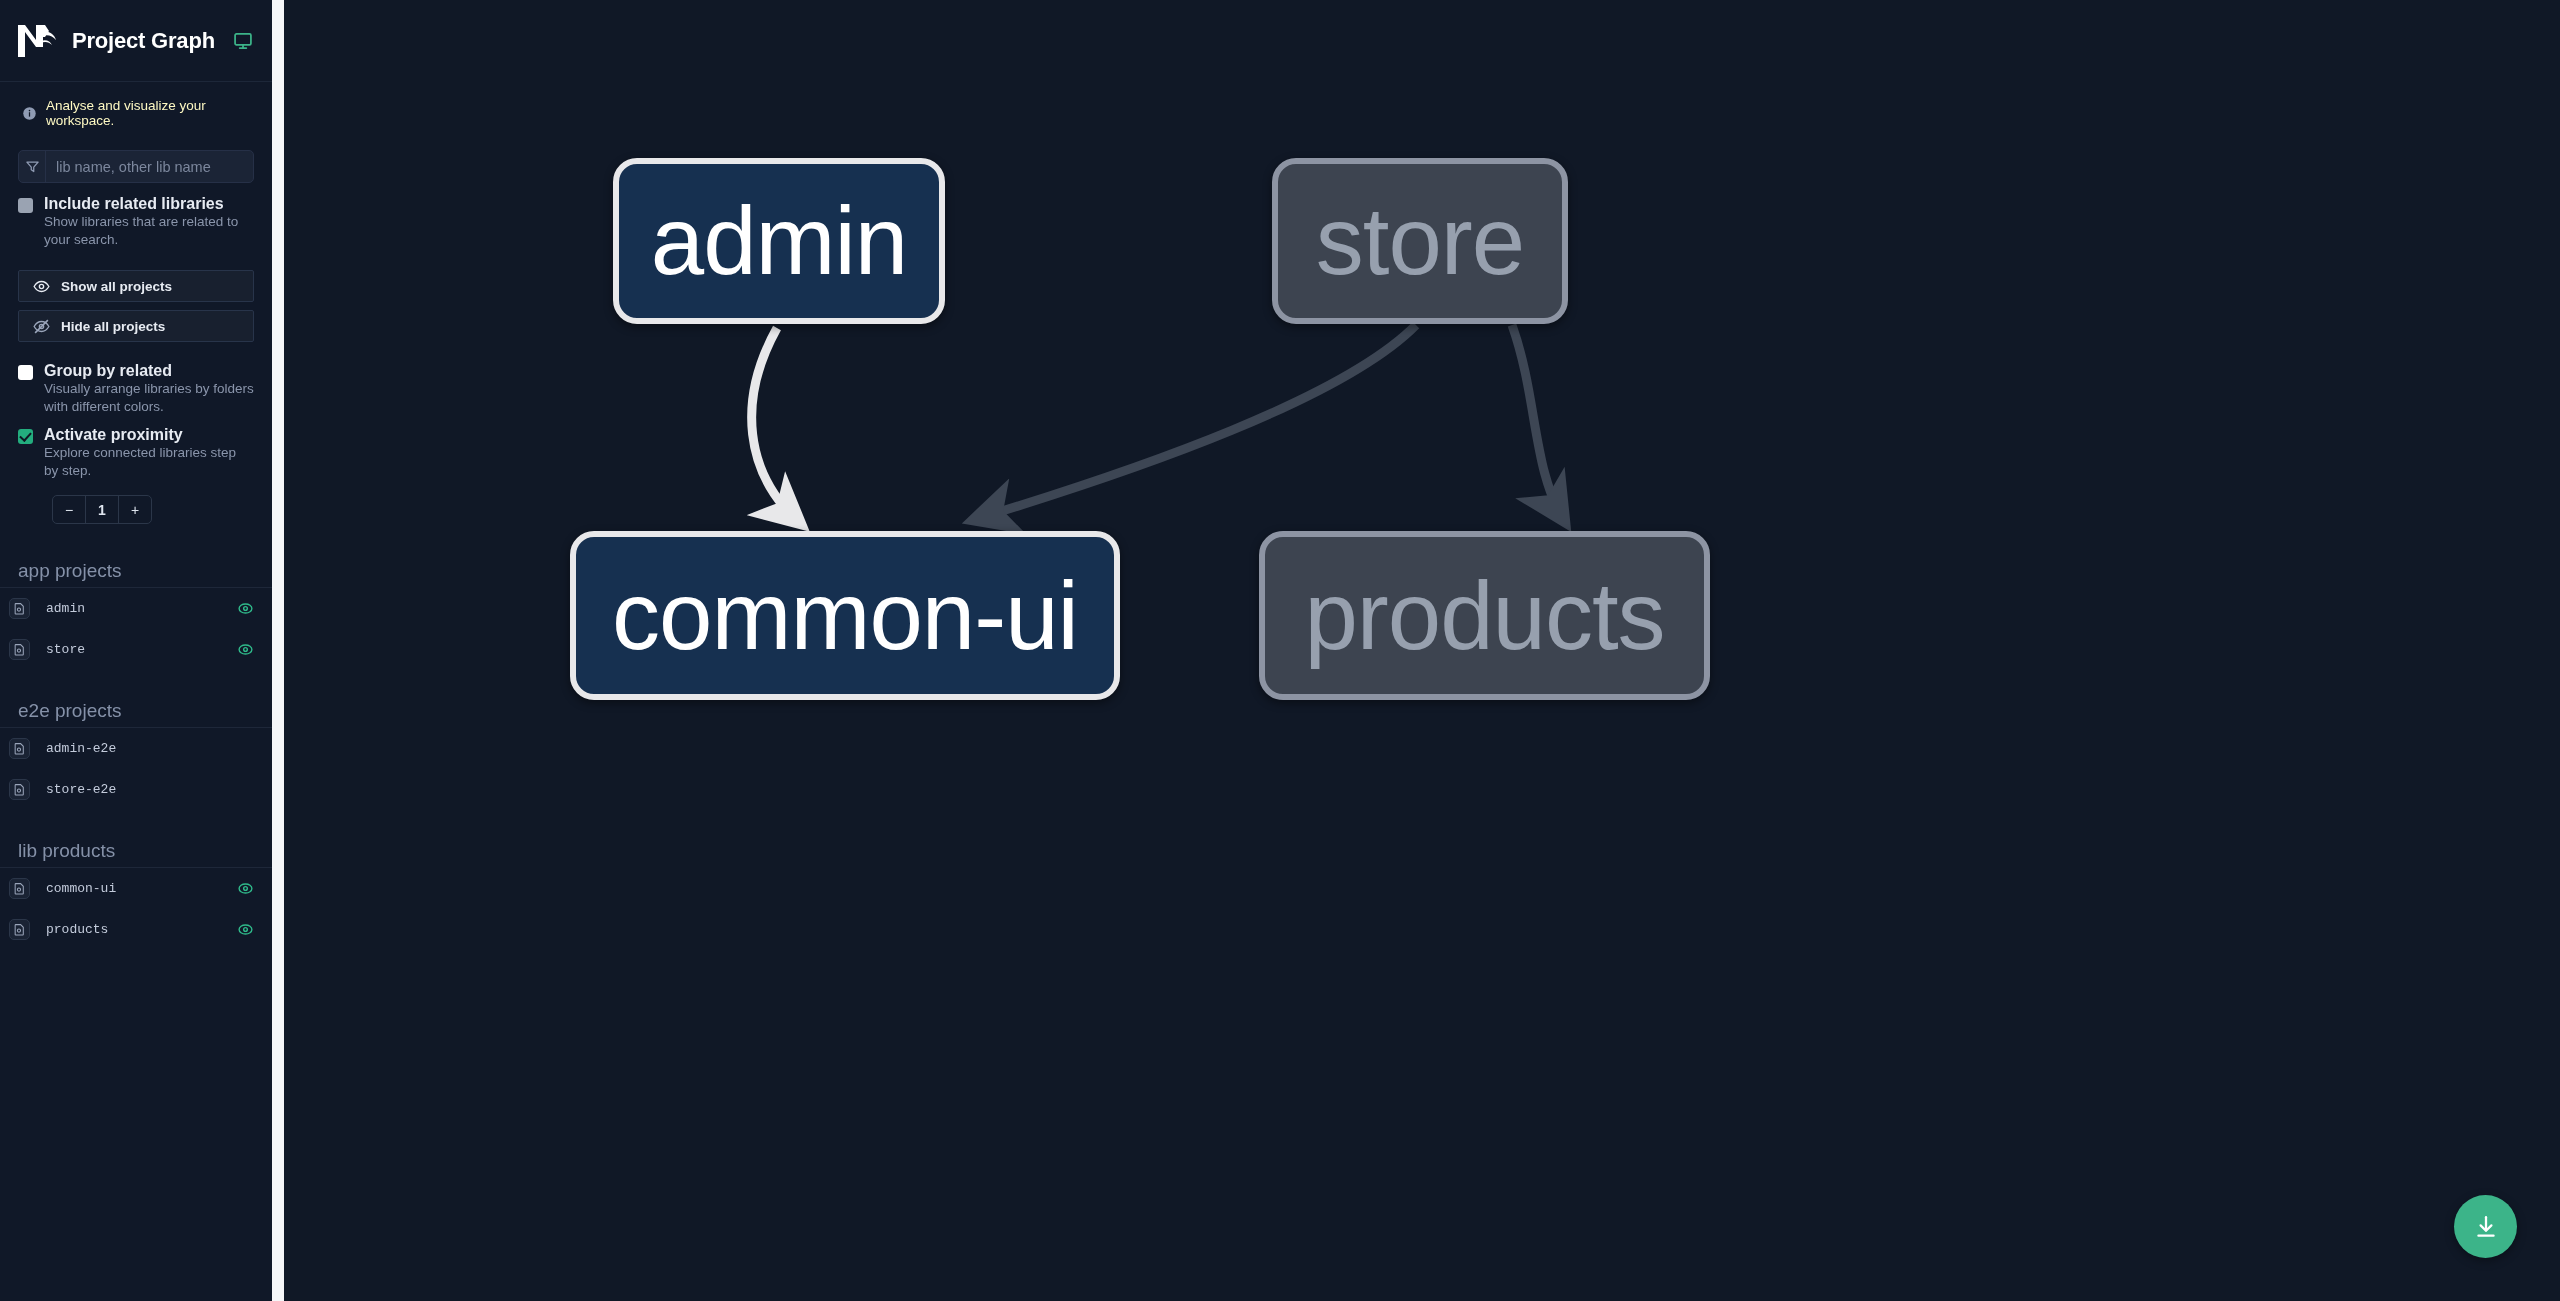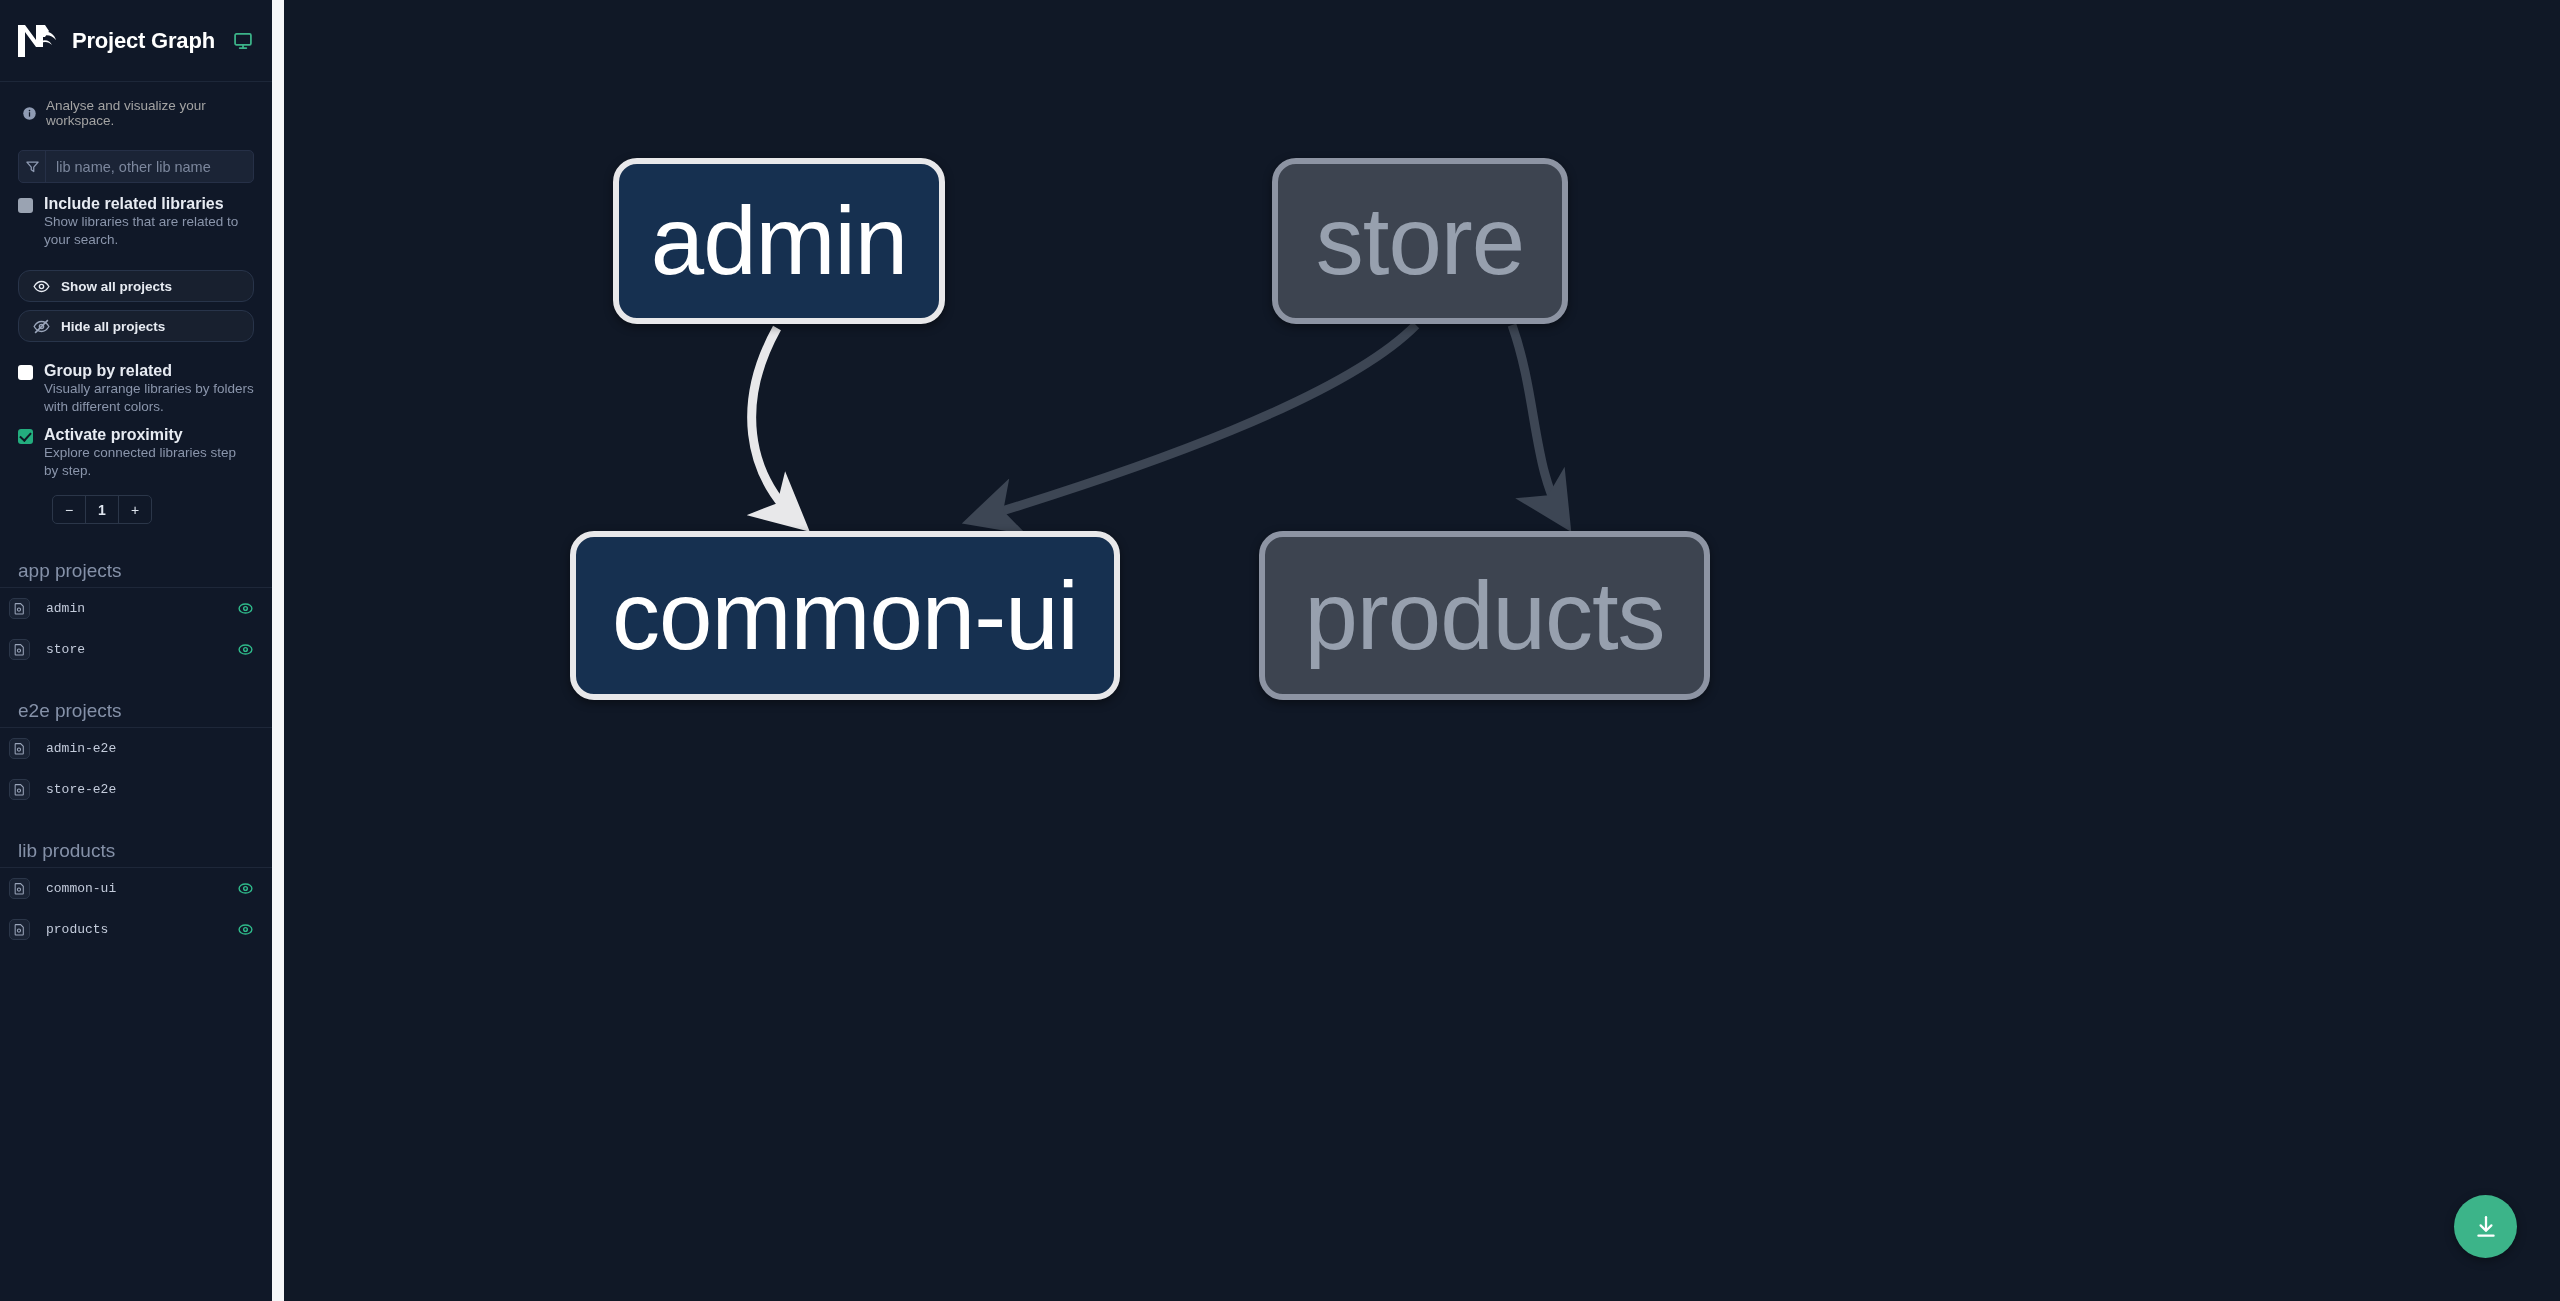--- a/index.html
+++ b/index.html
@@ -26,21 +26,21 @@
     border-bottom: 1px solid #1d2739;
     gap: 14px;
   }
   .nx-logo { width: 42px; height: 40px; display:block; flex:0 0 42px;}
   .sb-title { color: #ffffff; font-size: 22px; font-weight: 700; letter-spacing: -0.2px; white-space: nowrap;}
   .monitor-icon { width: 20px; height: 20px; display:block; margin-left: 4px;}
 
   .sb-tagline {
     display: flex; align-items: center; gap: 9px;
     padding: 16px 16px 0 22px;
-    color: #a3a3a3; font-size: 13.5px;
+    color: #fef9c3; font-size: 13.5px;
   }
   .info-icon { width: 15px; height: 15px; flex: 0 0 15px; display:block;}
 
   .sb-search {
     margin: 22px 18px 0 18px;
     height: 33px;
     background: #1b2436;
     border: 1px solid #263047;
     border-radius: 5px;
     display: flex; align-items: center;
@@ -63,21 +63,21 @@
     content: ""; position: absolute; left: 4px; top: 1px;
     width: 5px; height: 9px; border: solid #0f1623; border-width: 0 2px 2px 0;
     transform: rotate(42deg);
   }
   .opt-txt { min-width: 0; }
   .opt-label { color: #e7ebf2; font-size: 16px; font-weight: 700; line-height: 17px; }
   .opt-desc { color: #8a95ab; font-size: 13.5px; line-height: 17.5px; margin-top: 1px; }
 
   .btn {
     margin: 0 18px; height: 32px;
-    background: #18202f; border: 1px solid #28344a; border-radius: 12px;
+    background: #18202f; border: 1px solid #28344a; border-radius: 2px;
     display: flex; align-items: center; gap: 11px; padding-left: 14px;
     color: #e7ebf2; font-size: 13.5px; font-weight: 700;
     cursor: pointer;
   }
   .btn + .btn { margin-top: 8px; text-align: center; }
   .btn svg { width: 17px; height: 17px; display: block; flex:0 0 17px;}
   .btn.first { margin-top: 22px; }
 
   .stepper {
     margin: 16px 18px 0 52px;

